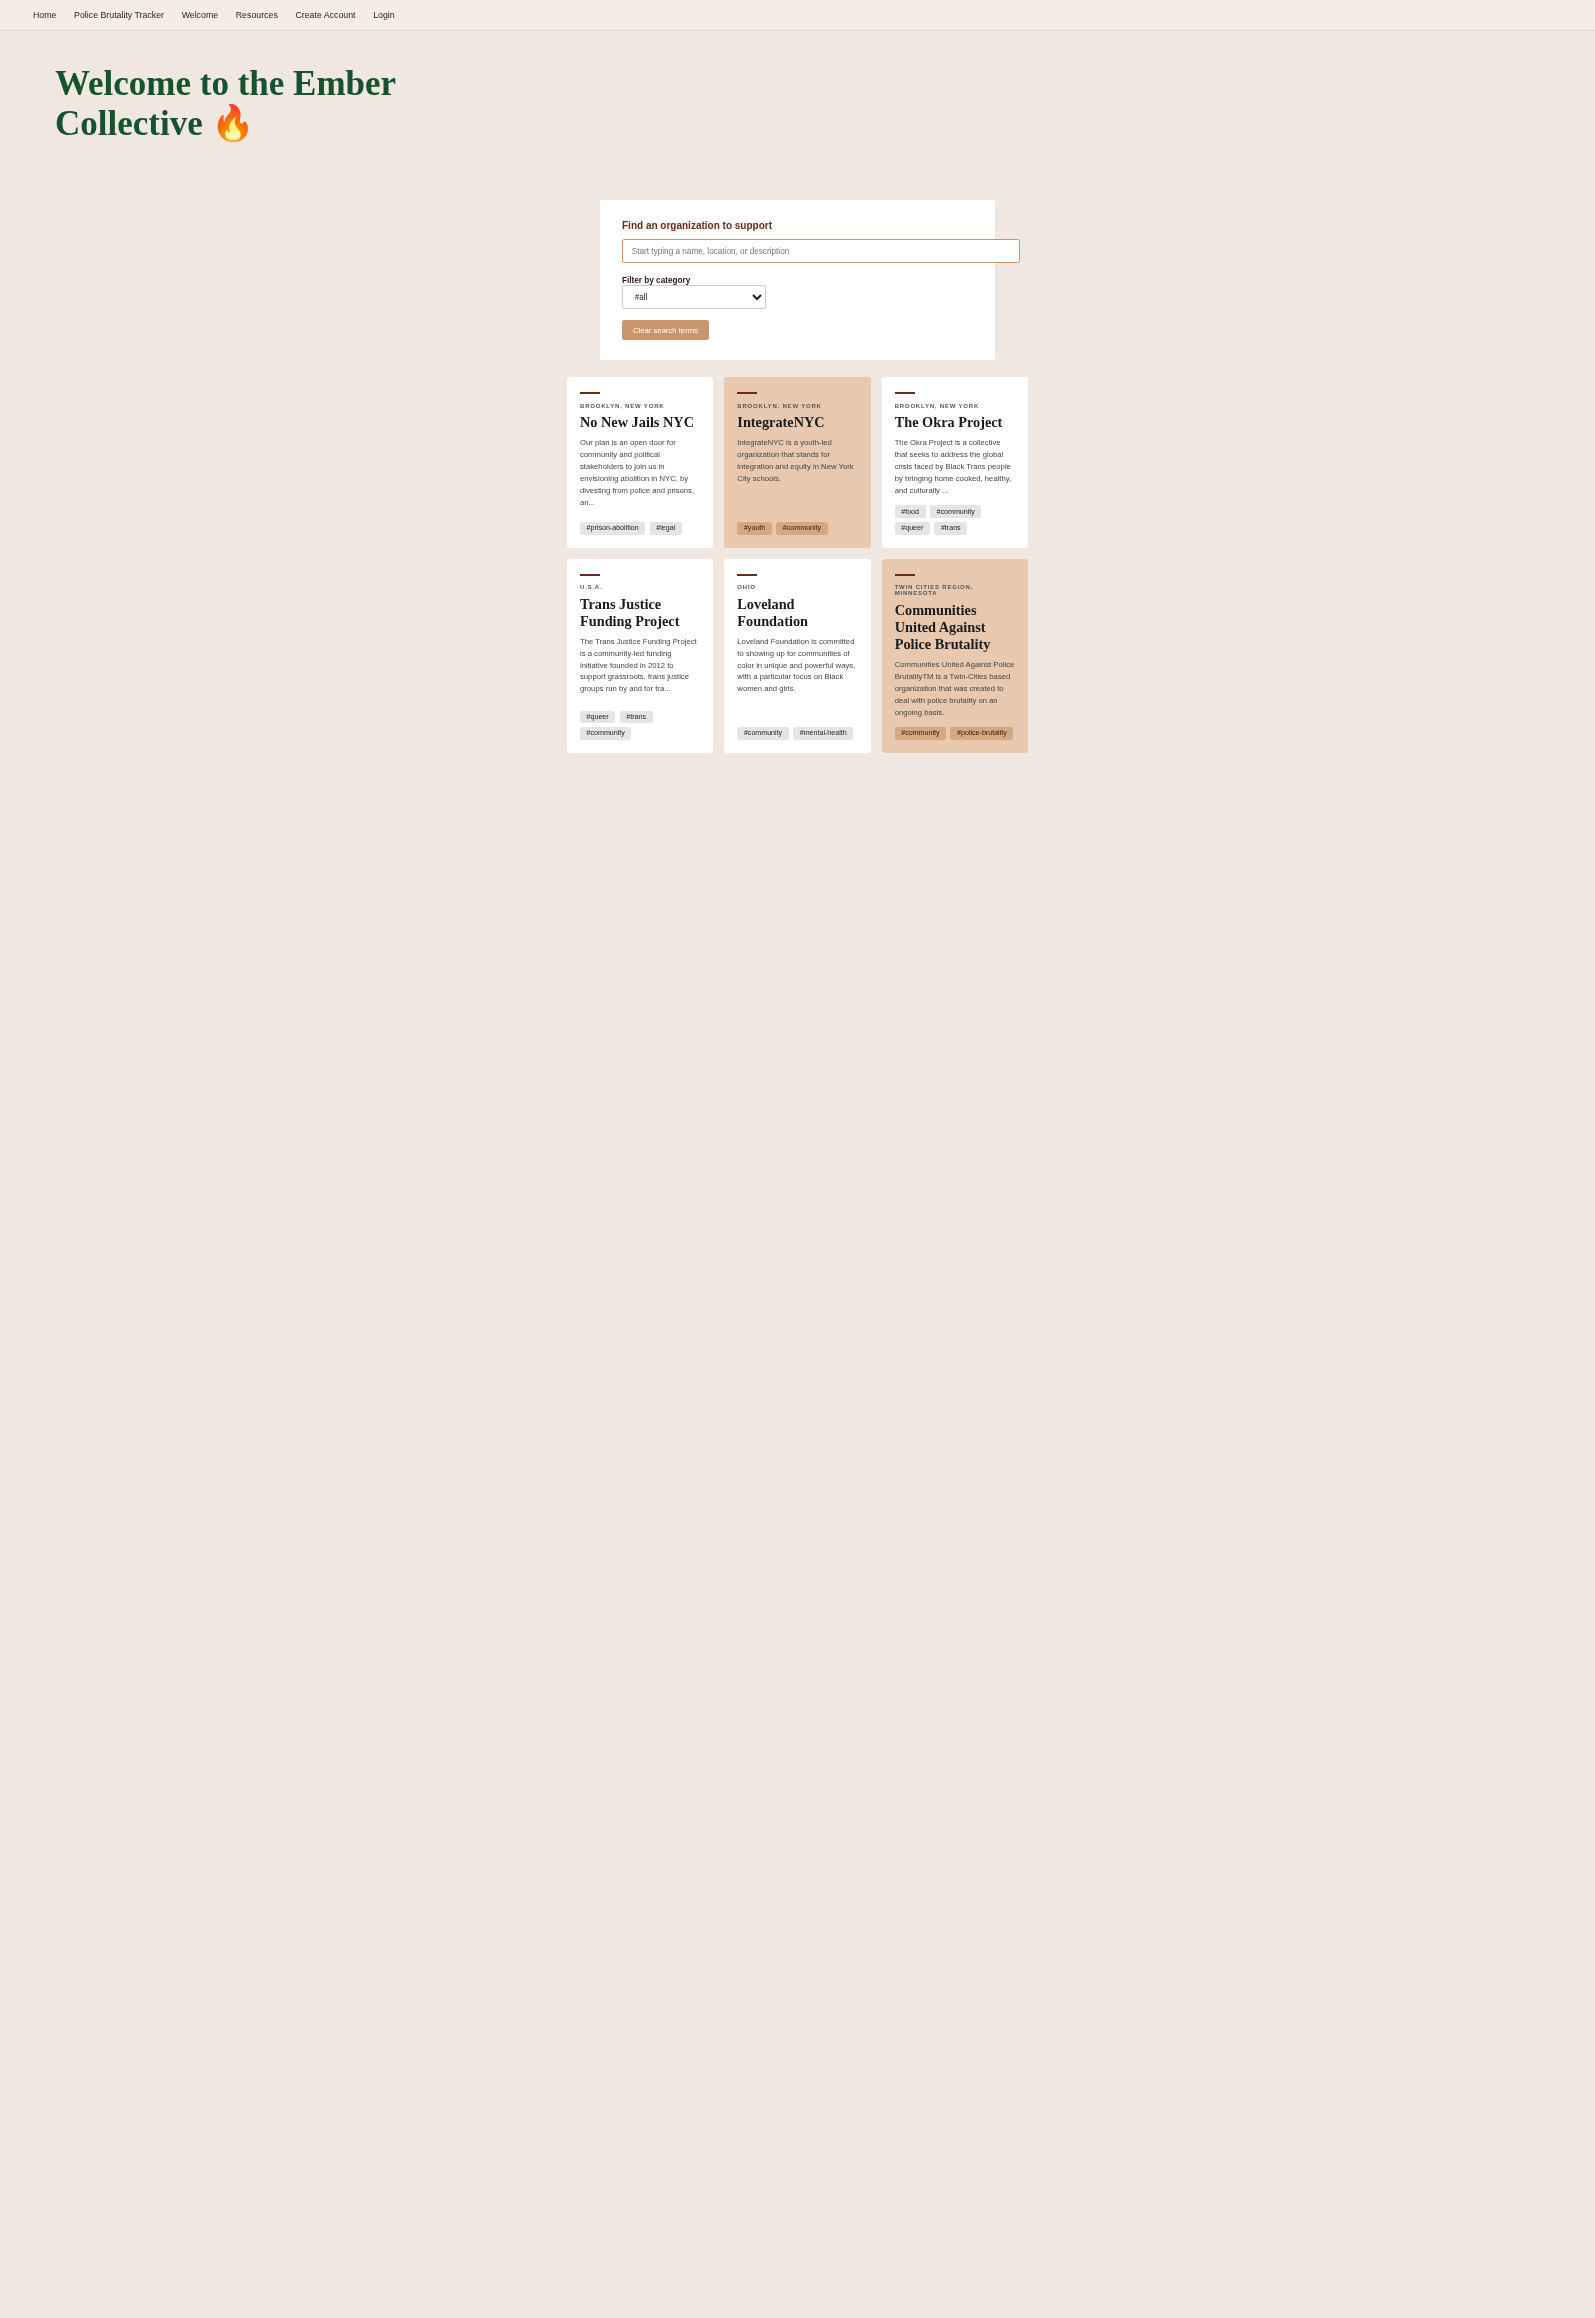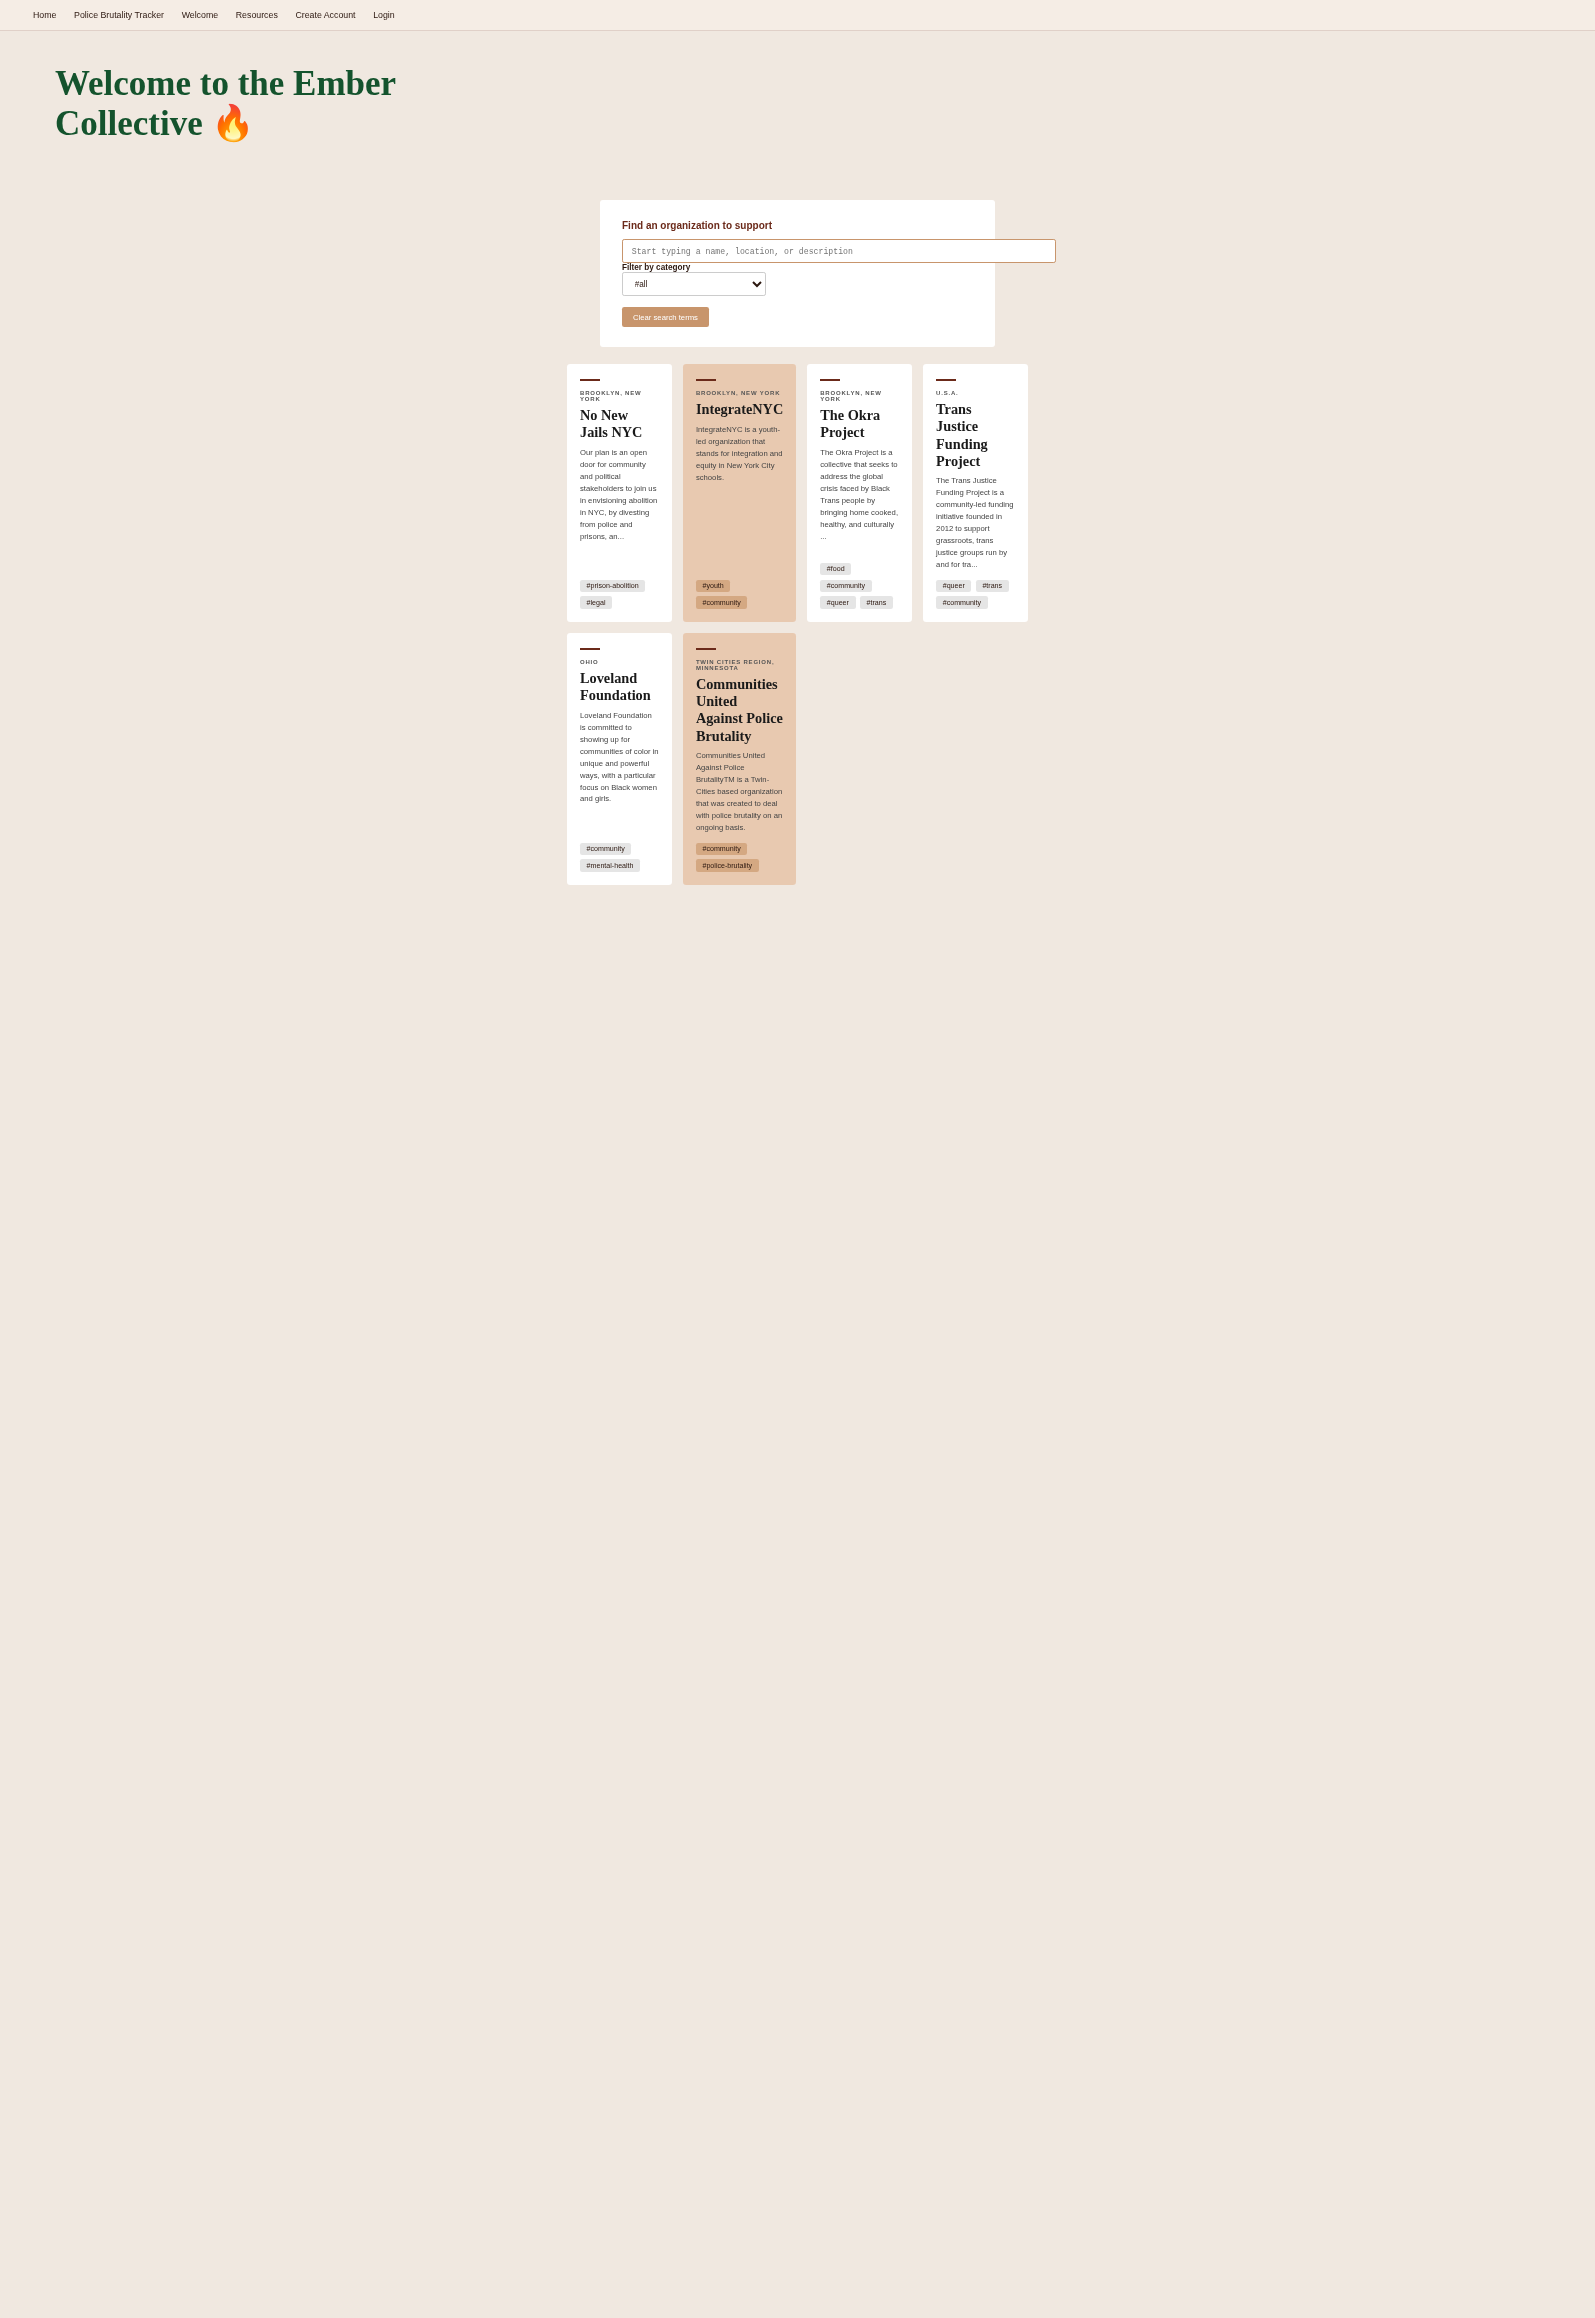--- a/index.html
+++ b/index.html
@@ -51,29 +51,30 @@
       max-width: 494px;
     }
     .search-section h3 {
       font-size: 10px;
       font-weight: 700;
       color: #6b2a1a;
       margin-bottom: 8.8px;
       font-family: Arial, sans-serif;
     }
     .search-input {
-      width: 434px;
+      width: 398px;
       padding: 6.6px 8.8px;
       border: 1.1px solid #c8956c;
       border-radius: 2.2px;
       font-size: 8.2px;
       color: #888;
       outline: none;
-      font-family: Liberation Mono, monospace;
+      font-family: Liberation Sans, sans-serif;
       display: block;
+      margin-bottom: 13px;
     }
     .filter-label {
       font-size: 8.2px;
       font-weight: 600;
       color: #2c1810;
       margin-bottom: 0;
       font-family: Arial, sans-serif;
     }
     .category-select {
       width: 144px;
@@ -94,21 +95,21 @@
       border: none;
       border-radius: 2.2px;
       padding: 5.5px 11px;
       font-size: 7.7px;
       font-family: Arial, sans-serif;
       cursor: pointer;
       font-weight: 500;
     }
     .cards-grid {
       display: grid;
-      grid-template-columns: repeat(4, 1fr);
+      grid-template-columns: repeat(3, 1fr);
       gap: 11px;
       padding: 0 33px 33px 33px;
       max-width: 527px;
       margin: 0 auto;
     }
     .card {
       background: #fff;
       border-radius: 3.3px;
       padding: 15.4px 13px 13px 13px;
       display: flex;

